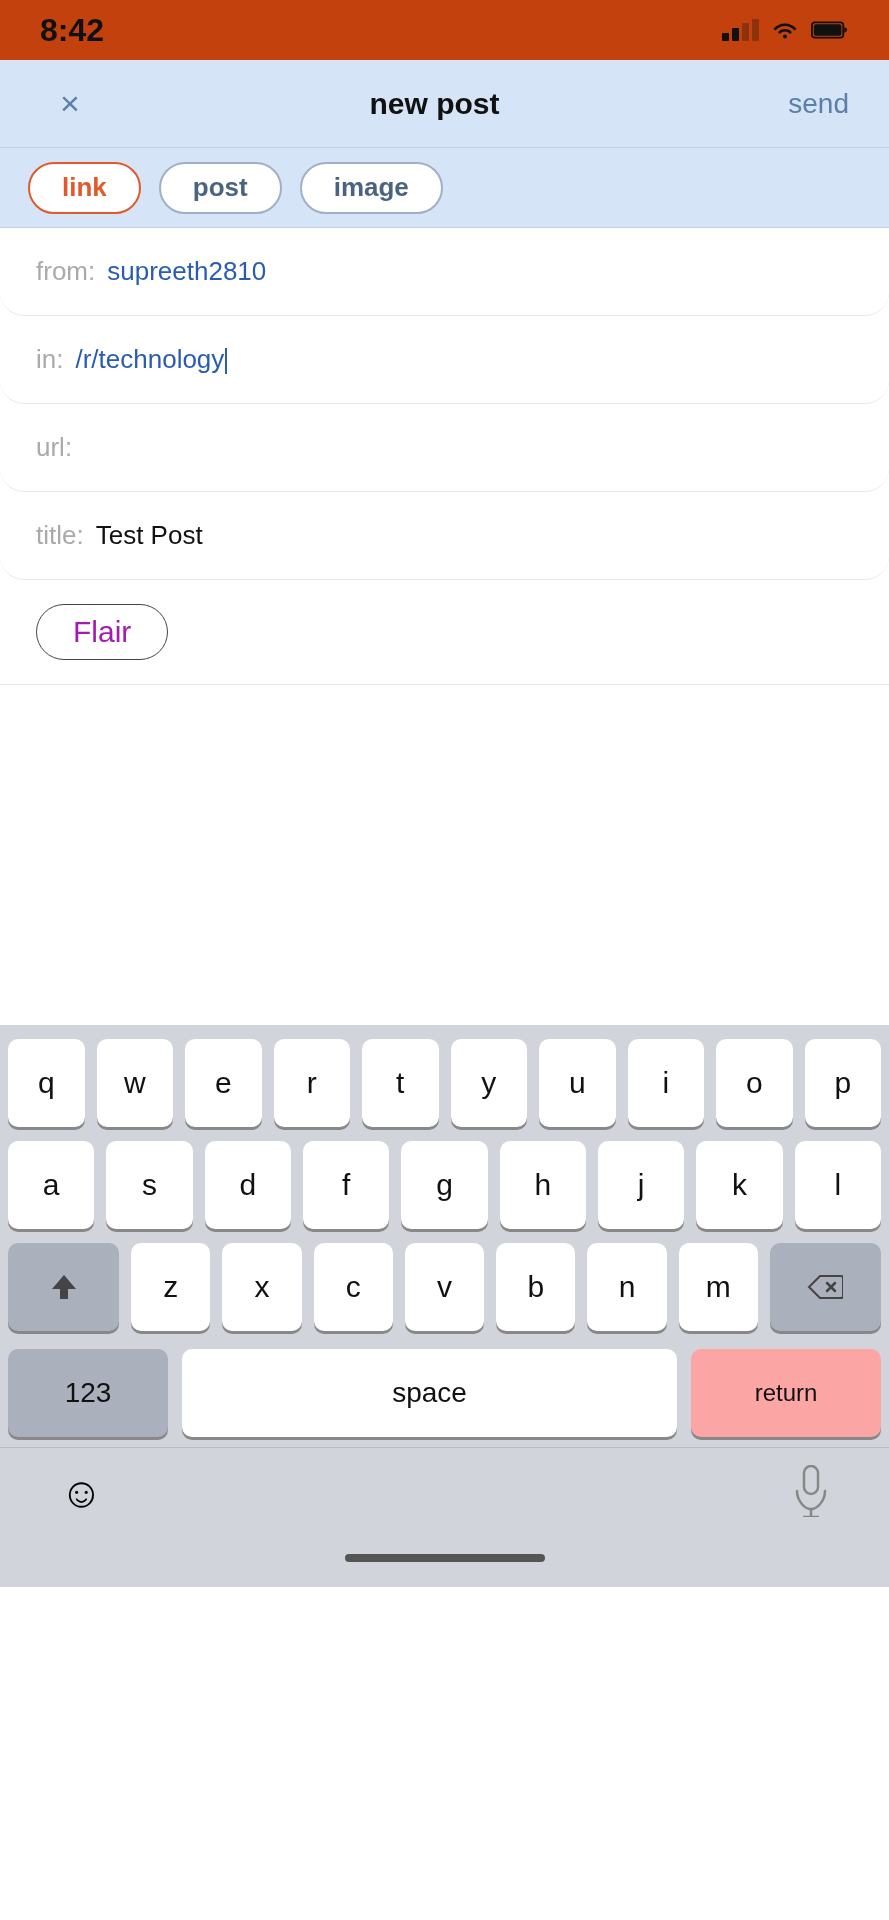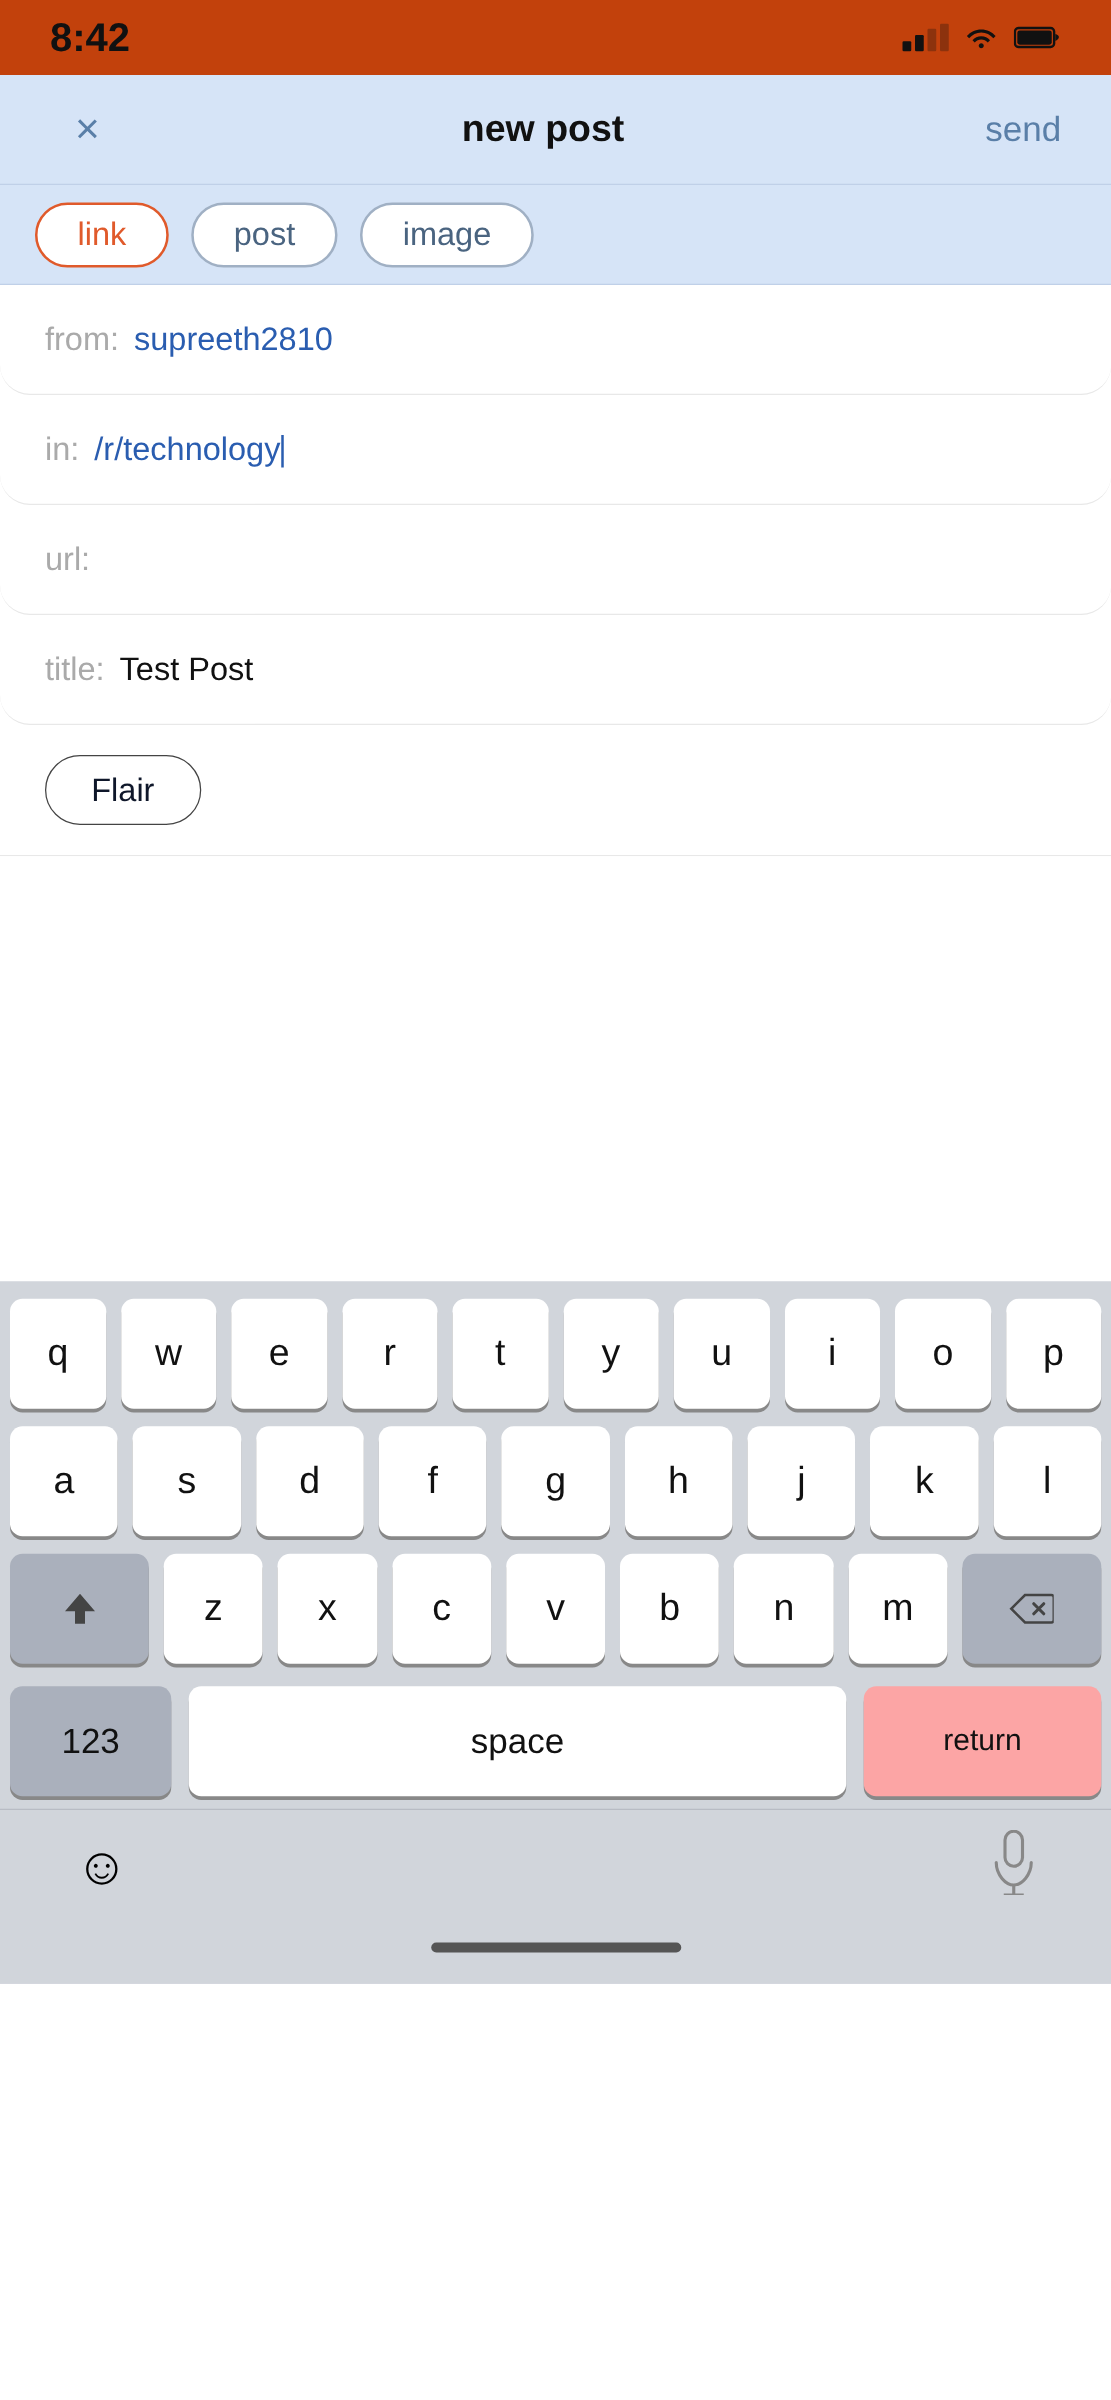--- a/index.html
+++ b/index.html
@@ -92,21 +92,21 @@
       padding: 0 28px;
       gap: 18px;
       border-bottom: 1px solid #c0d0e8;
     }
     .tab-btn {
       height: 52px;
       padding: 0 32px;
       border-radius: 26px;
       border: 2px solid;
       font-size: 26px;
-      font-weight: 400;
+      font-weight: 700;
       cursor: pointer;
       background: #fff;
       display: flex;
       align-items: center;
       justify-content: center;
     }
     .tab-btn.active {
       border-color: #e05a2b;
       color: #e05a2b;
     }
@@ -162,22 +162,22 @@
     .flair-row {
       padding: 24px 36px;
       border-bottom: 1px solid #e8e8e8;
     }
     .flair-btn {
       height: 56px;
       padding: 0 36px;
       border-radius: 28px;
       border: 1.5px solid #444;
       background: #fff;
-      font-size: 26px;
-      color: #0f172a;
+      font-size: 30px;
+      color: #a21caf;
       cursor: pointer;
       display: inline-flex;
       align-items: center;
     }
 
     
     .content-area {
       background: #fff;
       height: 340px;
     }
@@ -228,21 +228,21 @@
     .keyboard-bottom {
       display: flex;
       gap: 14px;
       padding: 0 8px 10px;
       margin-top: 14px;
     }
     .key-123 {
       background: #aab0bc;
       border-radius: 10px;
       height: 88px;
-      width: 129px;
+      width: 160px;
       display: flex;
       align-items: center;
       justify-content: center;
       font-size: 28px;
       color: #111;
       cursor: pointer;
       box-shadow: 0 3px 0 #888;
       flex-shrink: 0;
     }
     .key-space {

